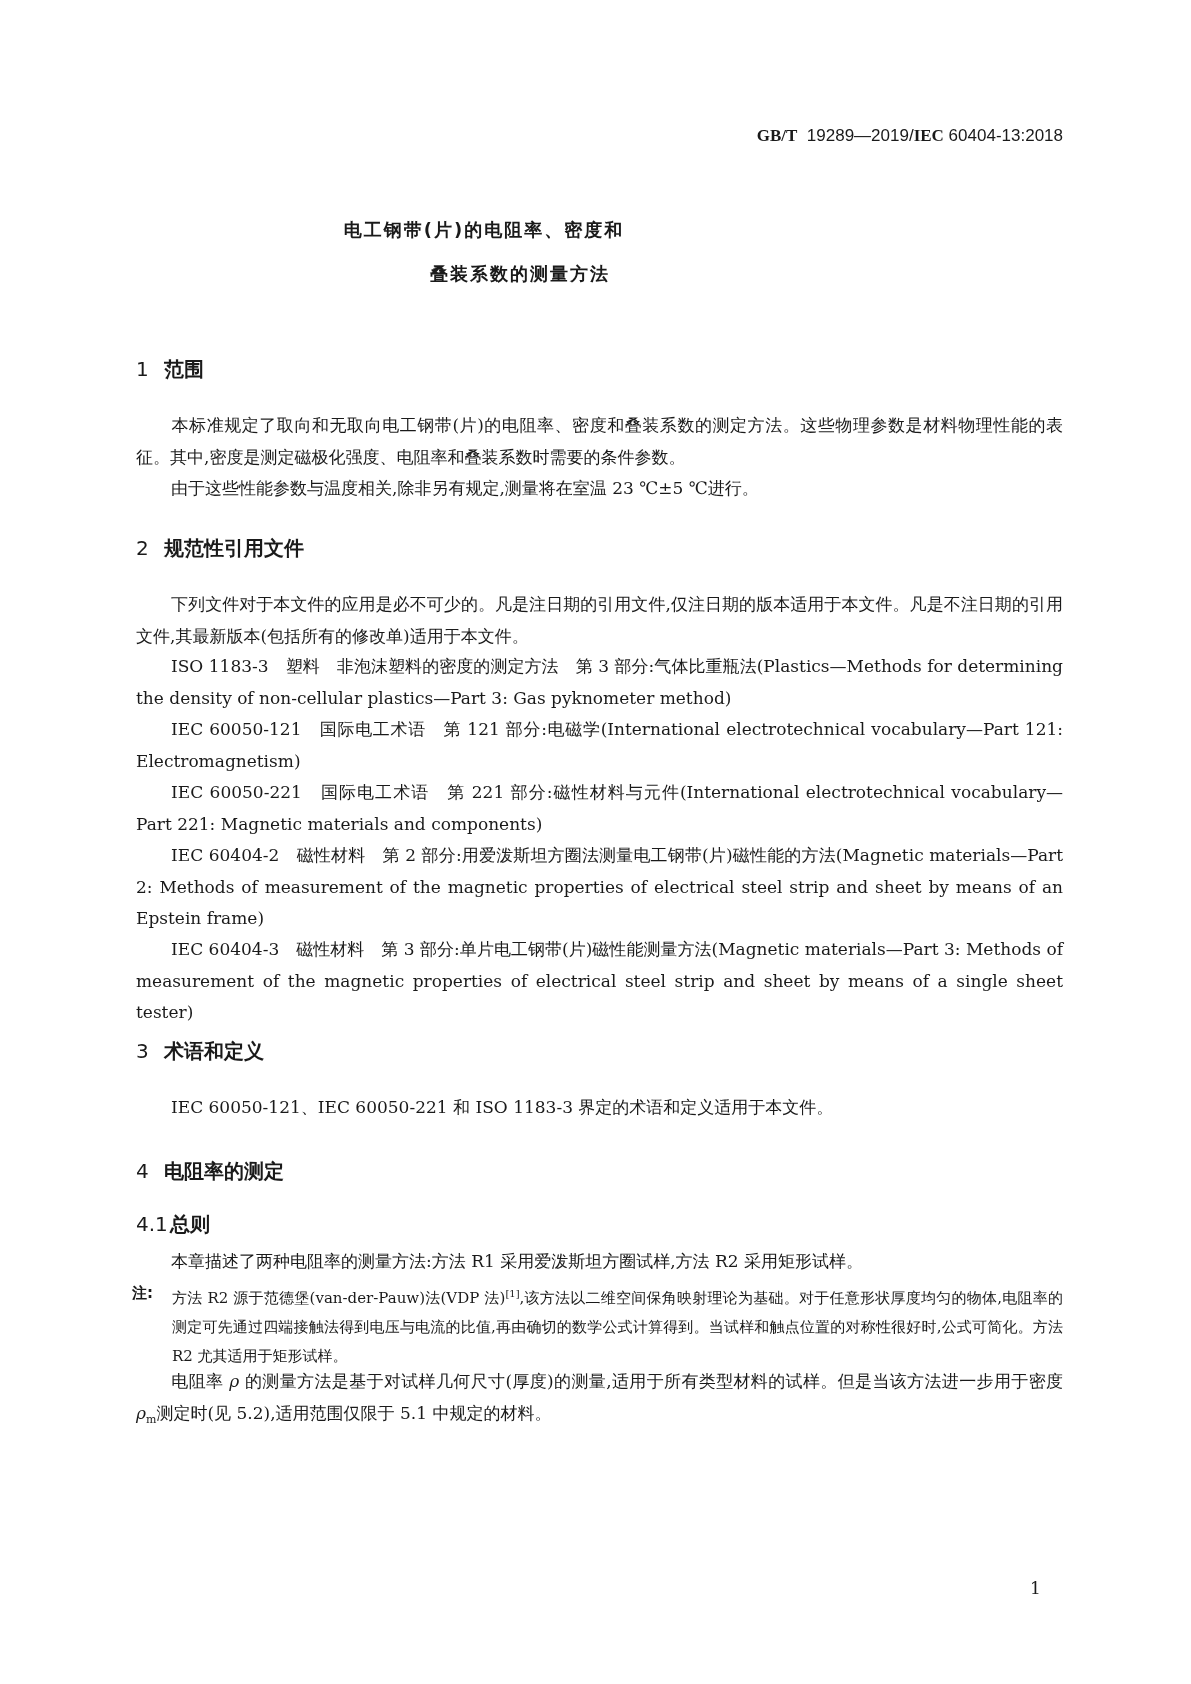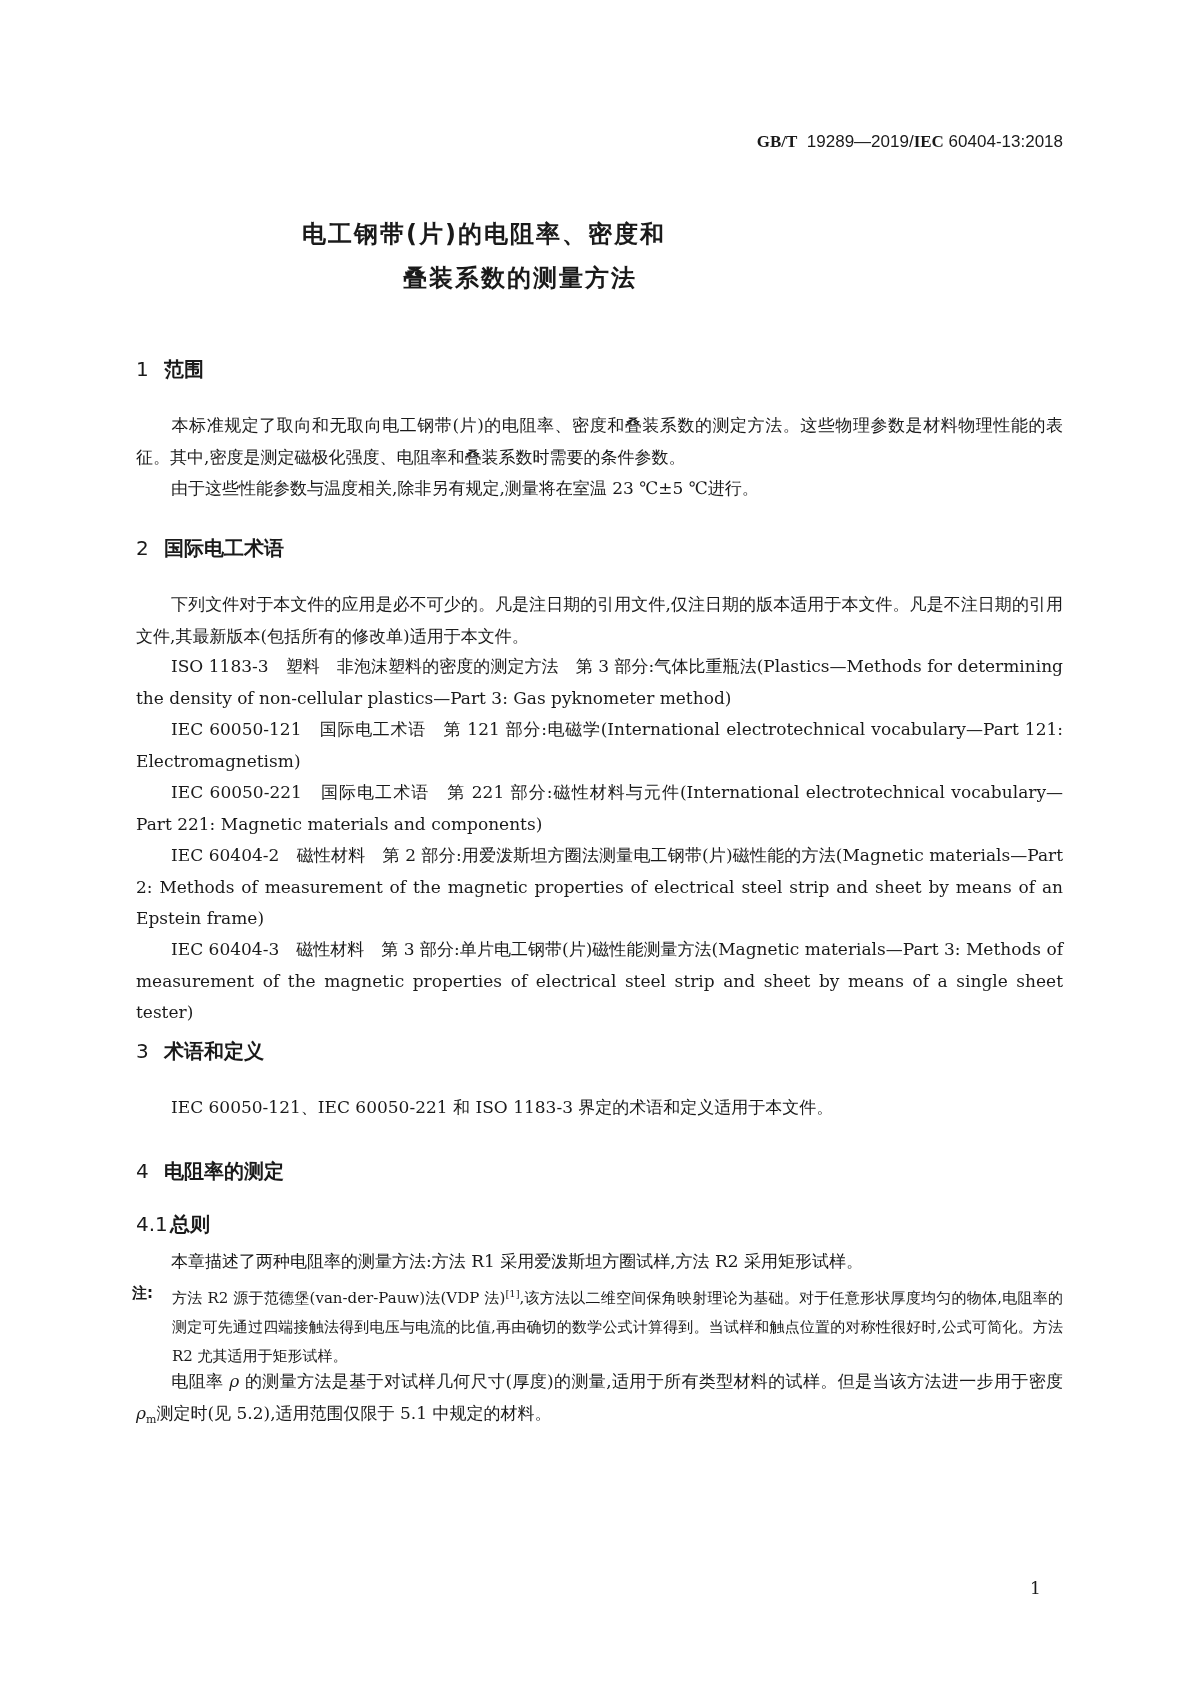--- a/index.html
+++ b/index.html
@@ -1,21 +1,21 @@
 <!DOCTYPE html>
 <html><head>
 <meta charset="utf-8">
 <style>
   html, body { margin: 0; padding: 0; background: #ffffff; }
   body { width: 1191px; height: 1684px; position: relative; overflow: hidden; color: #1a1a1a;
          font-family: "DejaVu Serif", "Liberation Serif", serif; }
   .abs { position: absolute; }
-  .std-no { left: 0; width: 1063px; top: 126px; text-align: right; font-size: 17px; font-family: "Liberation Sans", "DejaVu Sans", sans-serif; margin-top: 6px; }
+  .std-no { left: 0; width: 1063px; top: 126px; text-align: right; font-size: 17px; font-family: "Liberation Sans", "DejaVu Sans", sans-serif; }
   .std-no b { font-family: "Liberation Serif", serif; font-weight: bold; }
-  .title { left: 0; width: 968px; text-align: center; font-family: "DejaVu Sans", sans-serif; font-size: 24px; font-weight: bold; letter-spacing: 2px; }
+  .title { left: 0; width: 968px; text-align: center; font-family: "DejaVu Sans", sans-serif; font-size: 18px; font-weight: bold; letter-spacing: 2px; }
   .h { left: 136px; font-family: "DejaVu Sans", sans-serif; font-weight: bold; font-size: 20px; }
   .h .num { display: inline-block; width: 28px; font-weight: normal; }
   .h .num2 { display: inline-block; width: 34px; font-weight: normal; }
   .p { left: 136px; width: 927px; font-size: 17px; line-height: 32px; text-align: justify; }
   .p .ind { display: inline-block; width: 35px; }
   .ref { left: 136px; width: 927px; font-size: 17px; line-height: 31.5px; text-align: justify; text-align-last: left; }
   .note { left: 172px; width: 891px; font-size: 15px; line-height: 29px; text-align: justify; }
   .note .lbl { position: absolute; left: -40px; top: 0; font-family: "DejaVu Sans", sans-serif; font-weight: bold; }
   .page-no { left: 1030px; top: 1578px; font-size: 17px; }
 </style>
@@ -31,21 +31,21 @@
 <div class="abs title" style="top:218px;">电工钢带(片)的电阻率、密度和</div>
 <div class="abs title" style="top:262px;padding-left:36px;">叠装系数的测量方法</div>
 
 <div class="abs h" style="top:356px;">
   <span class="num">1</span><span>范围</span>
 </div>
 <div class="abs p" style="top:409px;"><span class="ind"></span><span>本标准规定了取向和无取向电工钢带(片)的电阻率、密度和叠装系数的测定方法。这些物理参数是材料物理性能的表征。其中,密度是测定磁极化强度、电阻率和叠装系数时需要的条件参数。</span></div>
 <div class="abs p" style="top:472px;"><span class="ind"></span><span>由于这些性能参数与温度相关,除非另有规定,测量将在室温 23 ℃±5 ℃进行。</span></div>
 
 <div class="abs h" style="top:535px;">
-  <span class="num">2</span><span>国际电工术语</span>
+  <span class="num">2</span><span>规范性引用文件</span>
 </div>
 <div class="abs p" style="top:588px;"><span class="ind"></span><span>下列文件对于本文件的应用是必不可少的。凡是注日期的引用文件,仅注日期的版本适用于本文件。凡是不注日期的引用文件,其最新版本(包括所有的修改单)适用于本文件。</span></div>
 <div class="abs ref" style="top:651px;"><span class="ind" style="display:inline-block;width:35px;"></span><span>ISO 1183-3　塑料　非泡沫塑料的密度的测定方法　第 3 部分:气体比重瓶法(Plastics—Methods for determining the density of non-cellular plastics—Part 3: Gas pyknometer method)</span></div>
 <div class="abs ref" style="top:714px;"><span style="display:inline-block;width:35px;"></span><span>IEC 60050-121　国际电工术语　第 121 部分:电磁学(International electrotechnical vocabulary—Part 121: Electromagnetism)</span></div>
 <div class="abs ref" style="top:777px;"><span style="display:inline-block;width:35px;"></span><span>IEC 60050-221　国际电工术语　第 221 部分:磁性材料与元件(International electrotechnical vocabulary—Part 221: Magnetic materials and components)</span></div>
 <div class="abs ref" style="top:840px;"><span style="display:inline-block;width:35px;"></span><span>IEC 60404-2　磁性材料　第 2 部分:用爱泼斯坦方圈法测量电工钢带(片)磁性能的方法(Magnetic materials—Part 2: Methods of measurement of the magnetic properties of electrical steel strip and sheet by means of an Epstein frame)</span></div>
 <div class="abs ref" style="top:934px;"><span style="display:inline-block;width:35px;"></span><span>IEC 60404-3　磁性材料　第 3 部分:单片电工钢带(片)磁性能测量方法(Magnetic materials—Part 3: Methods of measurement of the magnetic properties of electrical steel strip and sheet by means of a single sheet tester)</span></div>
 
 <div class="abs h" style="top:1038px;">
   <span class="num">3</span><span>术语和定义</span>

